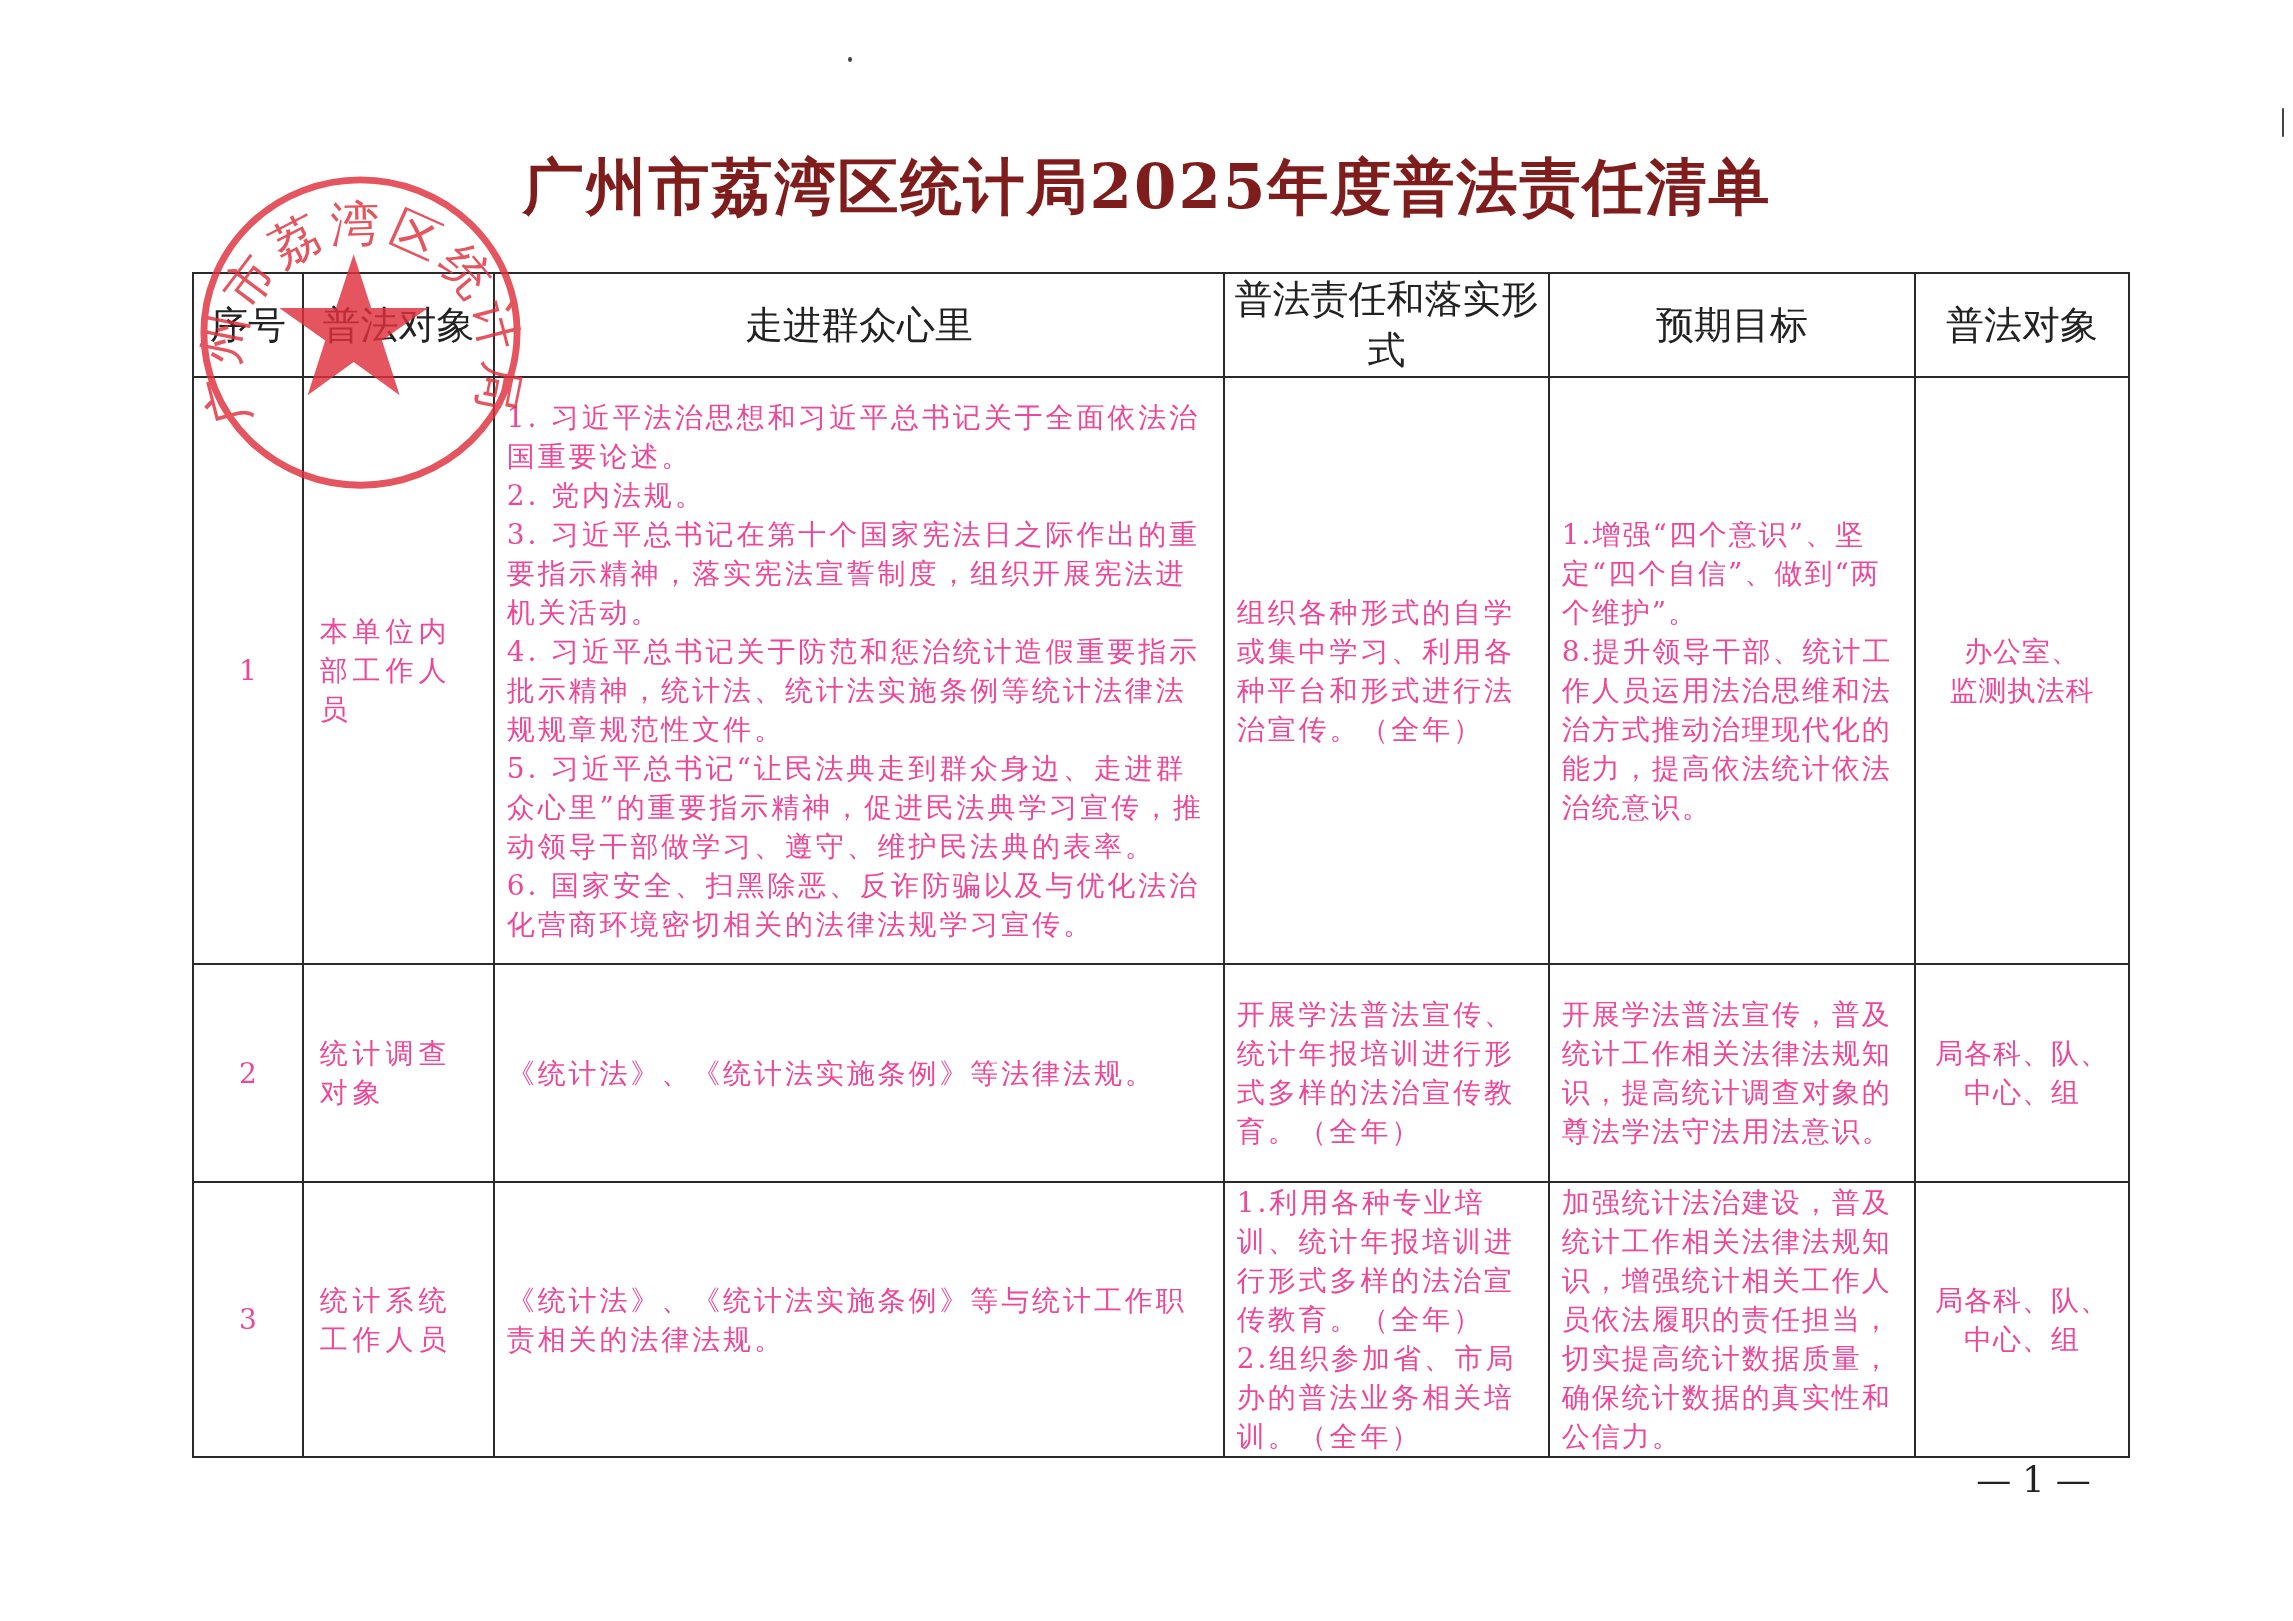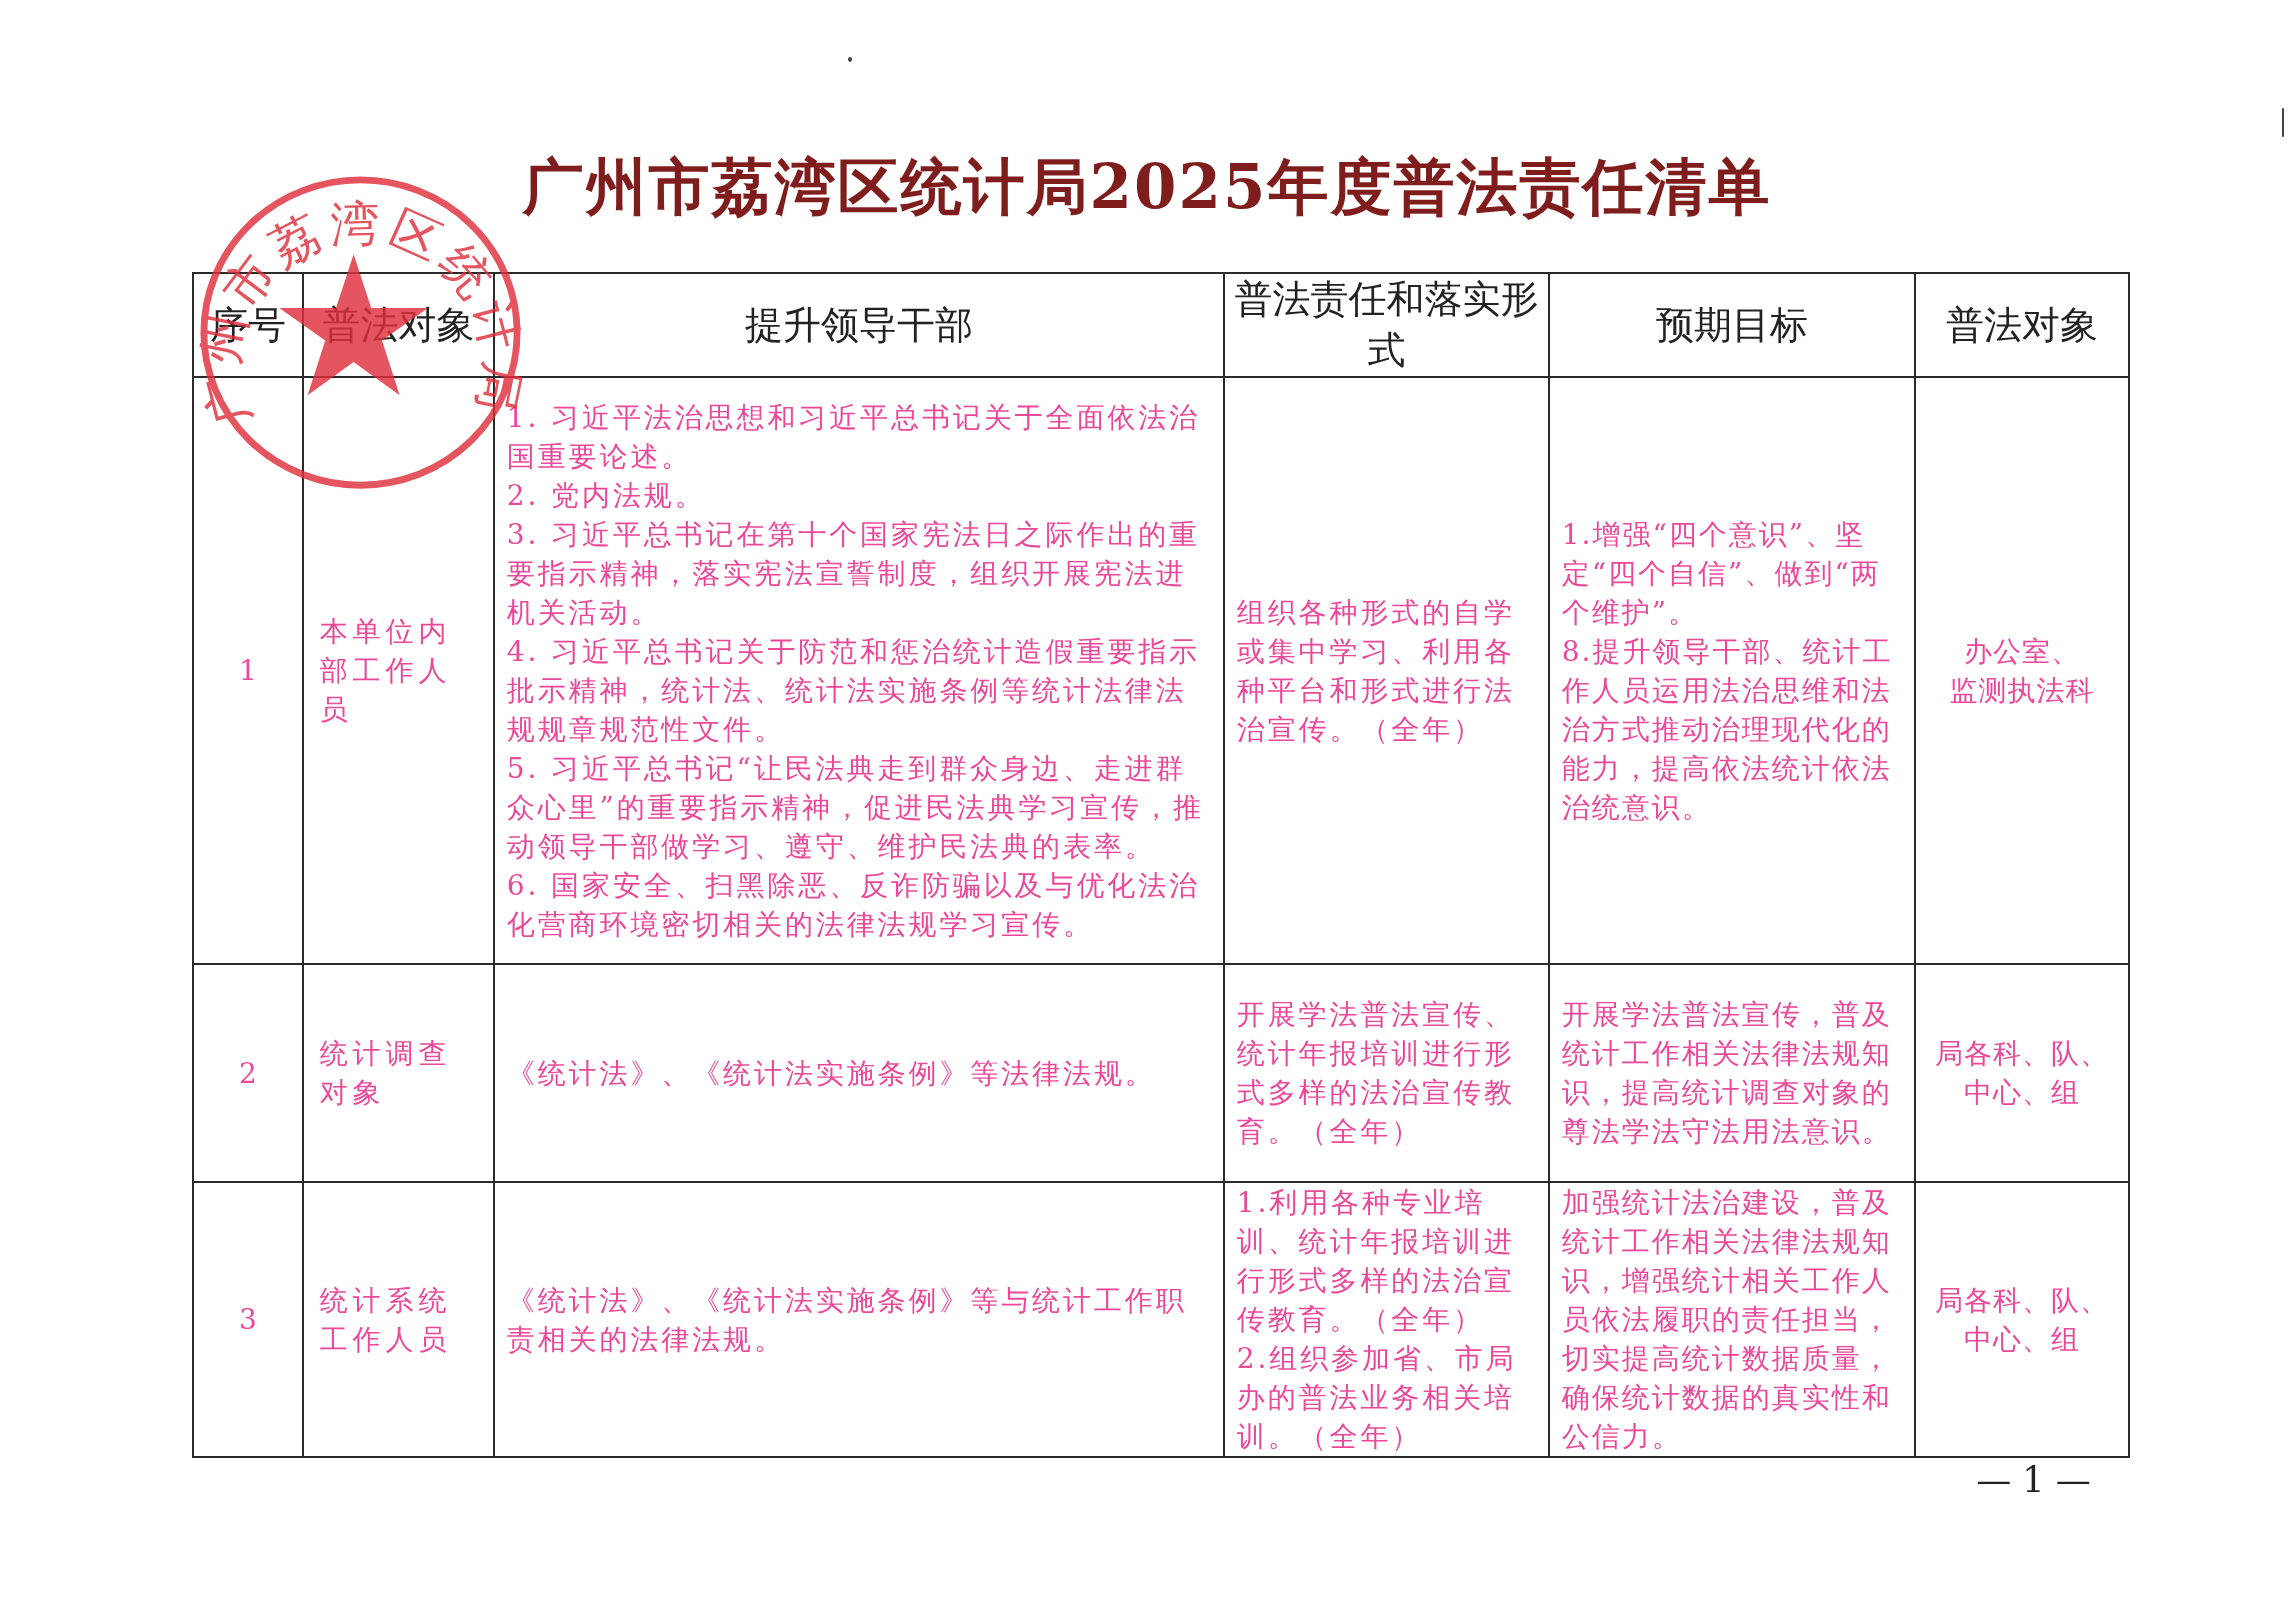--- a/index.html
+++ b/index.html
@@ -55,21 +55,21 @@
     <col style="width:191px">
     <col style="width:730px">
     <col style="width:325px">
     <col style="width:366px">
     <col style="width:214px">
   </colgroup>
   <thead>
     <tr>
       <th>序号</th>
       <th>普法对象</th>
-      <th>提升领导干部</th>
+      <th>走进群众心里</th>
       <th>普法责任和落实形式</th>
       <th>预期目标</th>
       <th>普法对象</th>
     </tr>
   </thead>
   <tbody>
     <tr style="height:587px">
       <td class="c-idx">1</td>
       <td class="c-obj">本单位内部工作人员</td>
       <td class="c-content">

